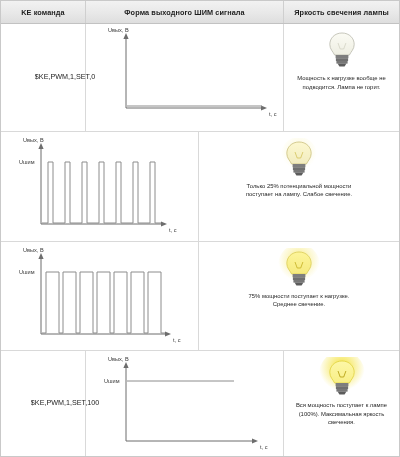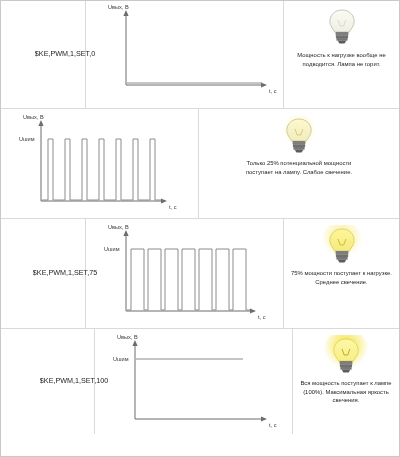--- a/index.html
+++ b/index.html
@@ -49,21 +49,21 @@
   
   .trow {
     display: flex;
     box-sizing: border-box;
     border-bottom: 1px solid #d9d9d9;
   }
   .trow:last-child { border-bottom: none; }
   .r1 { height: 108px; }
   .r2 { height: 110px; }
   .r3 { height: 110px; }
-  .r4 { height: 105px; margin-left: 9px; }
+  .r4 { height: 105px; }
 
   .cell {
     box-sizing: border-box;
     position: relative;
   }
   .cell.c1 {
     width: 85px;
     border-right: 1px solid #d9d9d9;
     display: flex;
     align-items: center;
@@ -123,20 +123,25 @@
     color: #262626;
     padding: 2px 6px 0 6px;
     max-width: 108px;
   }
 </style>
 </head>
 <body>
 
 <div class="table">
 
+  <div class="thead">
+    <div class="th c1">KE команда</div>
+    <div class="th c2">Форма выходного ШИМ сигнала</div>
+    <div class="th c3">Яркость свечения лампы</div>
+  </div>
 
   <div class="trow r1">
     <div class="cell c1">
       <div class="cmd">$KE,PWM,1,SET,0</div>
     </div>
     <div class="cell c2">
       <div class="chart">
         <svg width="198" height="108" viewBox="0 0 198 108">
 
           <line x1="40" y1="14" x2="40" y2="84" stroke="#6d6d6d" stroke-width="1"></line>
@@ -221,23 +226,20 @@
           <rect x="15.9" y="29.2" width="12.2" height="2.8" fill="#6f6f6f"></rect>
           <rect x="16.4" y="32" width="11.2" height="2.6" fill="#777777"></rect>
           <path d="M17.6 34.6 L26.4 34.6 L24.6 37.6 L19.4 37.6 Z" fill="#5c5c5c"></path>
         </svg>
       </div>
       <div class="lamp-desc">Только 25% потенциальной мощности поступает на лампу. Слабое свечение.</div>
     </div>
   </div>
 
   <div class="trow r3">
-    <div class="cell c1">
-      <div class="cmd">$KE,PWM,1,SET,75</div>
-    </div>
     <div class="cell c2">
       <div class="chart">
         <svg width="198" height="110" viewBox="0 0 198 110">
           <line x1="40" y1="16" x2="40" y2="92" stroke="#6d6d6d" stroke-width="1"></line>
           <polygon points="40,11 37.4,17 42.6,17" fill="#6d6d6d"></polygon>
           <line x1="40" y1="92" x2="164" y2="92" stroke="#6d6d6d" stroke-width="1"></line>
           <polygon points="170,92 164,89.4 164,94.6" fill="#6d6d6d"></polygon>
 
           <path d="M41,91 L45,91 L45,30 L58,30 L58,91
                    L62,91 L62,30 L75,30 L75,91

